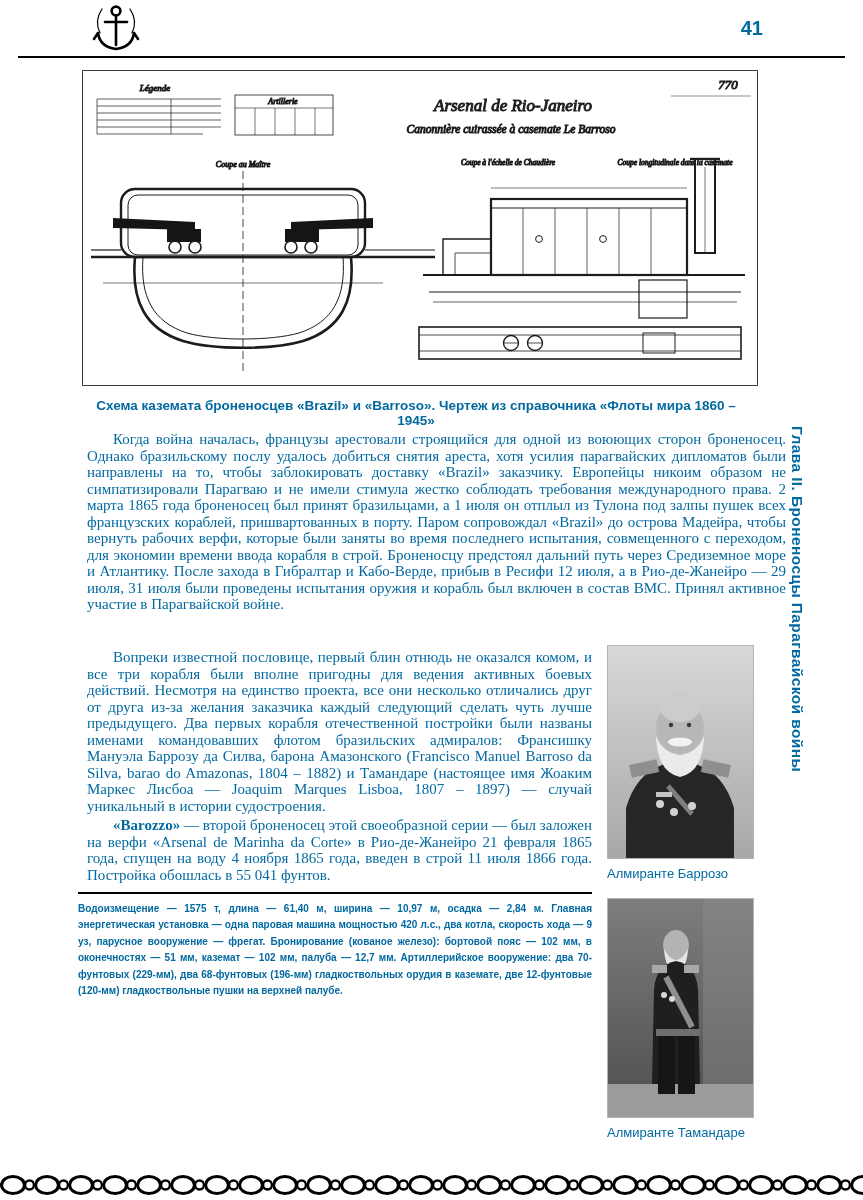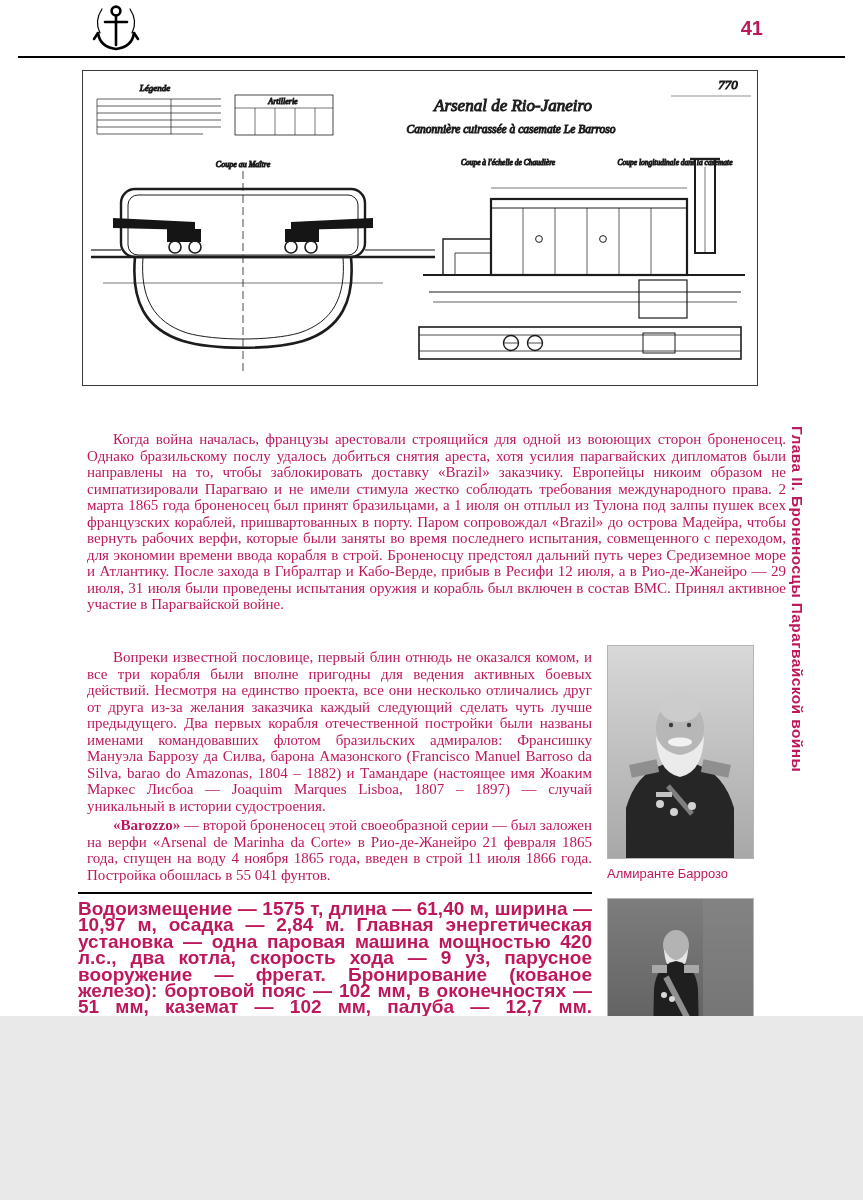--- a/index.html
+++ b/index.html
@@ -1,37 +1,37 @@
 <!DOCTYPE html>
 <html lang="ru"><head>
 <meta charset="utf-8">
 <style>
   html,body{margin:0;padding:0;background:#e9e9e9;}
-  #page{position:relative;width:863px;height:1016px;background:#ffffff;overflow:hidden;
-        font-family:"Liberation Serif",serif;color:#be185d;}
+  #page{position:relative;width:863px;height:1200px;background:#ffffff;overflow:hidden;
+        font-family:"Liberation Serif",serif;color:#0369a1;}
 
   
   .anchor-wrap{position:absolute;left:90px;top:3px;width:52px;height:52px;}
   .page-number{position:absolute;top:17px;right:100px;font-family:"Liberation Sans",sans-serif;
                font-weight:bold;font-size:20px;}
   .header-rule{position:absolute;left:18px;top:56px;width:827px;border-top:2px solid #000;}
 
   
   .figure-frame{position:absolute;left:82px;top:70px;width:676px;height:316px;
                 border:1.5px solid #3a3a3a;background:#fff;box-sizing:border-box;}
   .figure-caption{position:absolute;left:78px;top:398px;width:676px;text-align:center;
                   font-family:"Liberation Sans",sans-serif;font-weight:bold;font-size:13.5px;}
 
   
   .para{margin:0 0 3px 9px;text-align:justify;font-size:15px;line-height:16.5px;text-indent:26px;}
   .para-1{position:absolute;left:78px;top:431px;width:708px;}
   .left-col{position:absolute;left:78px;top:649px;width:514px;}
   .specs-block{margin-top:9px;border-top:2px solid #000;padding-top:7px;
                font-family:"Liberation Sans",sans-serif;font-weight:bold;
-               font-size:19px;line-height:16.4px;text-align:justify;}
+               font-size:10px;line-height:16.4px;text-align:justify;}
 
   
   .right-col{position:absolute;left:607px;top:645px;width:147px;}
   .photo{width:147px;border:1px solid #b5b5b5;box-sizing:border-box;}
   .photo svg{display:block;}
   .photo-caption{font-family:"Liberation Sans",sans-serif;
                  font-size:13px;margin:7px 0 17px;}
 
   
   .chapter-vertical{position:absolute;left:806px;top:426px;transform:rotate(90deg);
@@ -153,20 +153,21 @@
           <line x1="336" y1="280" x2="658" y2="280" stroke-width="0.8"></line>
           <circle cx="428" cy="272" r="7.5" stroke-width="1.4"></circle>
           <circle cx="452" cy="272" r="7.5" stroke-width="1.4"></circle>
           <line x1="421" y1="272" x2="435" y2="272" stroke-width="0.8"></line>
           <line x1="445" y1="272" x2="459" y2="272" stroke-width="0.8"></line>
           <rect x="560" y="262" width="32" height="20" stroke-width="1"></rect>
         </g>
       </g>
     </svg>
   </div>
+  <div class="figure-caption">Схема каземата броненосцев «Brazil» и «Barroso». Чертеж из справочника «Флоты мира 1860 – 1945»</div>
 
   <div class="para-1">
     <p class="para">Когда война началась, французы арестовали строящийся для одной из воюющих сторон броненосец. Однако бразильскому послу удалось добиться снятия ареста, хотя усилия парагвайских дипломатов были направлены на то, чтобы заблокировать доставку «Brazil» заказчику. Европейцы никоим образом не симпатизировали Парагваю и не имели стимула жестко соблюдать требования международного права. 2 марта 1865 года броненосец был принят бразильцами, а 1 июля он отплыл из Тулона под залпы пушек всех французских кораблей, пришвартованных в порту. Паром сопровождал «Brazil» до острова Мадейра, чтобы вернуть рабочих верфи, которые были заняты во время последнего испытания, совмещенного с переходом, для экономии времени ввода корабля в строй. Броненосцу предстоял дальний путь через Средиземное море и Атлантику. После захода в Гибралтар и Кабо-Верде, прибыв в Ресифи 12 июля, а в Рио-де-Жанейро — 29 июля, 31 июля были проведены испытания оружия и корабль был включен в состав ВМС. Принял активное участие в Парагвайской войне.</p>
   </div>
 
   <div class="left-col">
     <p class="para">Вопреки известной пословице, первый блин отнюдь не оказался комом, и все три корабля были вполне пригодны для ведения активных боевых действий. Несмотря на единство проекта, все они несколько отличались друг от друга из-за желания заказчика каждый следующий сделать чуть лучше предыдущего. Два первых корабля отечественной постройки были названы именами командовавших флотом бразильских адмиралов: Франсишку Мануэла Баррозу да Силва, барона Амазонского (Francisco Manuel Barroso da Silva, barao do Amazonas, 1804 – 1882) и Тамандаре (настоящее имя Жоаким Маркес Лисбоа — Joaquim Marques Lisboa, 1807 – 1897) — случай уникальный в истории судостроения.</p>
     <p class="para"><strong>«Barozzo»</strong><span> — второй броненосец этой своеобразной серии — был заложен на верфи «Arsenal de Marinha da Corte» в Рио-де-Жанейро 21 февраля 1865 года, спущен на воду 4 ноября 1865 года, введен в строй 11 июля 1866 года. Постройка обошлась в 55 041 фунтов.</span></p>
     <div class="specs-block">Водоизмещение — 1575 т, длина — 61,40 м, ширина — 10,97 м, осадка — 2,84 м. Главная энергетическая установка — одна паровая машина мощностью 420 л.с., два котла, скорость хода — 9 уз, парусное вооружение — фрегат. Бронирование (кованое железо): бортовой пояс — 102 мм, в оконечностях — 51 мм, каземат — 102 мм, палуба — 12,7 мм. Артиллерийское вооружение: два 70-фунтовых (229-мм), два 68-фунтовых (196-мм) гладкоствольных орудия в каземате, две 12-фунтовые (120-мм) гладкоствольные пушки на верхней палубе.</div>
   </div>

